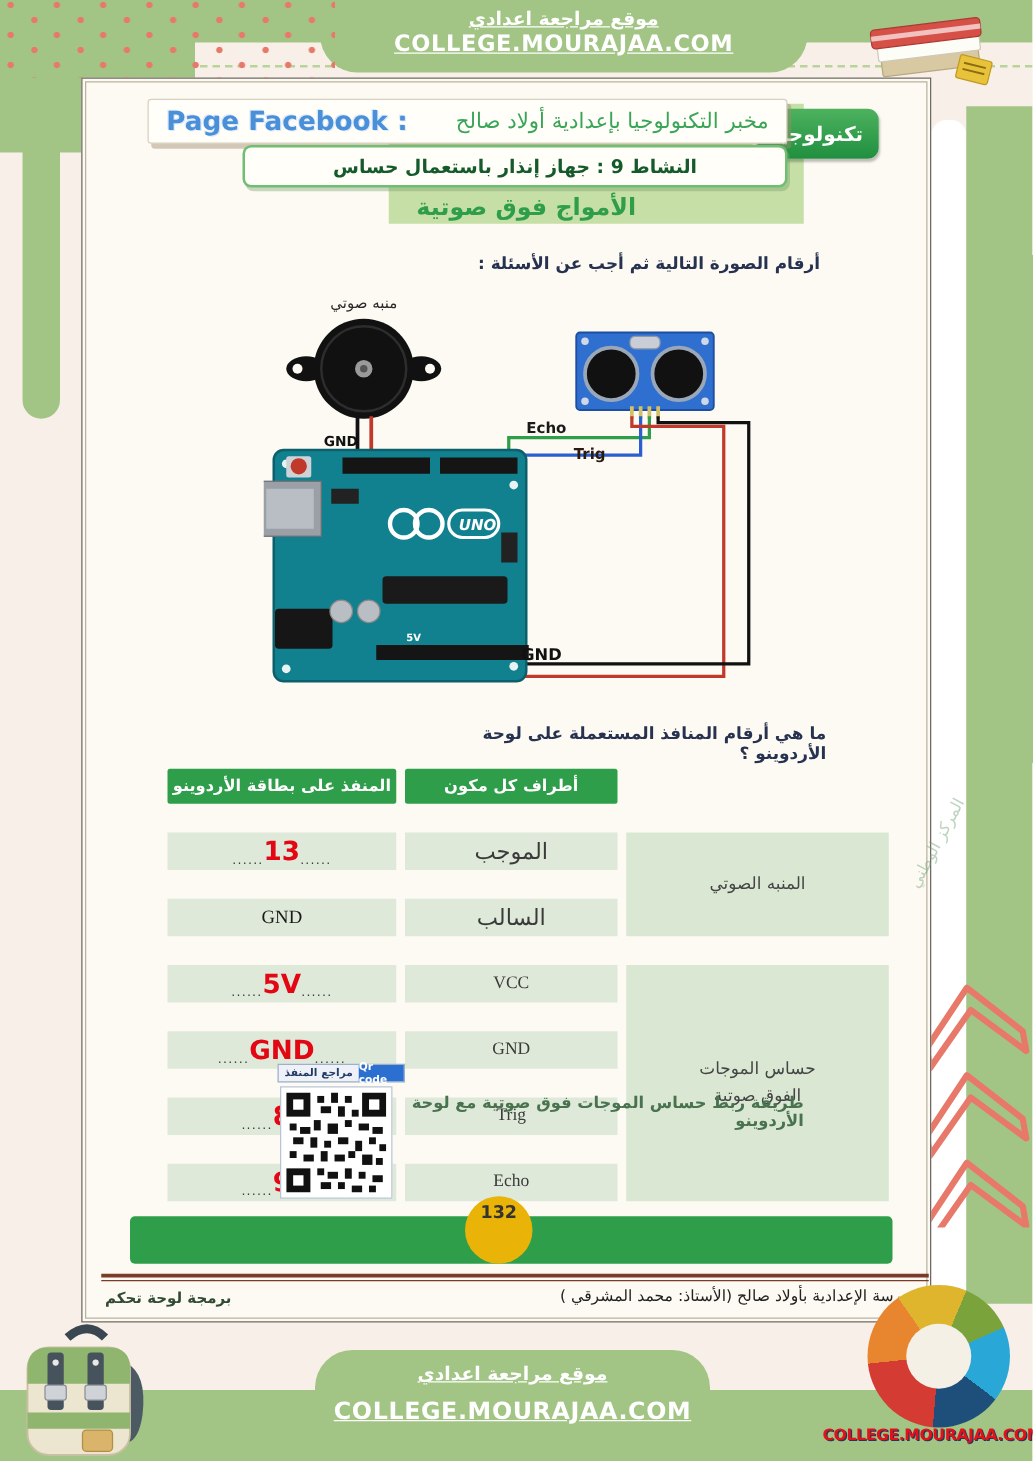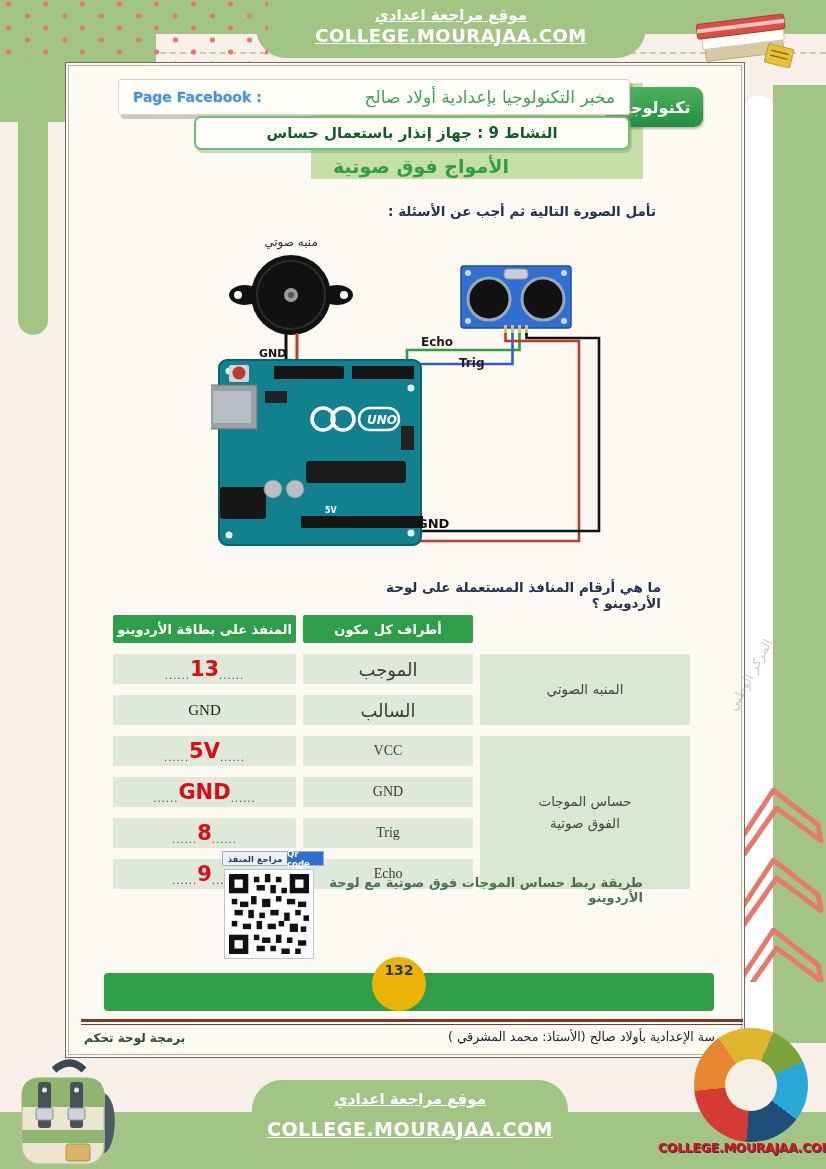--- a/index.html
+++ b/index.html
@@ -47,42 +47,42 @@
     background:linear-gradient(#4db25e,#1f8f3f); border-radius:9px;
     box-shadow:1px 2px 2px rgba(0,0,0,.25);
     display:flex; align-items:center; justify-content:center;
     color:#fff; font-weight:bold; font-size:16px; z-index:3 !important; }
   .tab-fold { left:534px; top:52px; width:12px; height:12px; background:#fffef8;
               border:1px solid #d8d0c0; transform:rotate(12deg); z-index:2 !important; }
 
   .fb-box { left:52px; top:16px; width:512px; height:36px; background:#fffef8;
     border:1px solid #d8d0c0; border-radius:3px; box-shadow:3px 4px 0 rgba(160,140,110,.45);
     display:flex; align-items:center; justify-content:space-between; padding:0 14px; z-index:3 !important; }
-  .fb-label { color:#4a90d9; font-weight:bold; font-size:14px;
+  .fb-label { color:#4a90d9; font-weight:bold; font-size:21px;
               text-shadow:1px 1px 0 #dfeaf8, -1px -1px 0 #dfeaf8; }
   .fb-name { color:#3aa558; font-size:17px; direction:rtl; }
 
   .activity-box { left:128px; top:53px; width:436px; height:34px; background:#fffef8;
     border:2px solid #6fbe73; border-radius:7px; box-shadow:2px 3px 0 rgba(120,160,110,.4);
     display:flex; align-items:center; justify-content:center;
     color:#145a2a; font-weight:bold; font-size:15px; direction:rtl; z-index:3 !important; }
 
   .subtitle { left:115px; top:92px; width:480px; text-align:center;
               color:#2f9e4a; font-weight:bold; font-size:19px; direction:rtl; }
 
   .q-text { color:#26324f; font-weight:bold; font-size:13.5px; direction:rtl; text-align:right; }
   .q1 { left:135px; top:140px; width:455px; }
   .q2 { left:315px; top:516px; width:280px; }
 
   .diagram-wrap { left:145px; top:170px; width:460px; height:335px; }
 
   
-  .ans-table { left:47px; top:552px; width:493px; display:grid;
+  .ans-table { left:68px; top:552px; width:493px; display:grid;
     grid-template-columns:183px 170px 210px; grid-template-rows:28px repeat(6,30px);
-    gap:11px 7px; direction:ltr; }
+    gap:23px 7px; direction:ltr; }
   .cell { display:flex; align-items:center; justify-content:center; }
   .th { background:#2f9e4a; color:#fff; font-weight:bold; font-size:13px;
         border-radius:2px; direction:rtl; }
   .td { background:#dfe9d9; color:#3a3a3a; font-size:18px; direction:rtl; }
   .td.latin { font-family:"Liberation Serif","DejaVu Serif",serif; font-size:14px; }
   .comp { background:#d9e7d3; color:#444; font-size:13.5px; direction:rtl;
           flex-direction:column; line-height:1.6; }
   .comp-buzzer { grid-column:3; grid-row:2 / span 2; }
   .comp-sensor { grid-column:3; grid-row:4 / span 4; }
   .ans { background:#dfe9d9; }
@@ -186,21 +186,21 @@
 
   <div class="abs fb-box">
     <span class="fb-label">Page Facebook :</span>
     <span class="fb-name">مخبر التكنولوجيا بإعدادية أولاد صالح</span>
   </div>
 
   <div class="abs activity-box">النشاط 9 : جهاز إنذار باستعمال حساس</div>
 
   <div class="abs subtitle">الأمواج فوق صوتية</div>
 
-  <div class="abs q-text q1">تأمل الصورة التالية ثم أجب عن الأسئلة :</div>
+  <div class="abs q-text q1">أرقام الصورة التالية ثم أجب عن الأسئلة :</div>
 
   <svg class="abs diagram-wrap" viewBox="0 0 460 335">
 
     <text x="80" y="13" text-anchor="middle" font-size="12" fill="#2a2a2a">منبه صوتي</text>
     <ellipse cx="34" cy="62" rx="16" ry="10" fill="#111"></ellipse>
     <circle cx="27" cy="62" r="4" fill="#fdfaf3"></circle>
     <ellipse cx="126" cy="62" rx="16" ry="10" fill="#111"></ellipse>
     <circle cx="133" cy="62" r="4" fill="#fdfaf3"></circle>
     <circle cx="80" cy="62" r="40" fill="#111"></circle>
     <circle cx="80" cy="62" r="34" fill="none" stroke="#2d2d2d" stroke-width="2"></circle>

